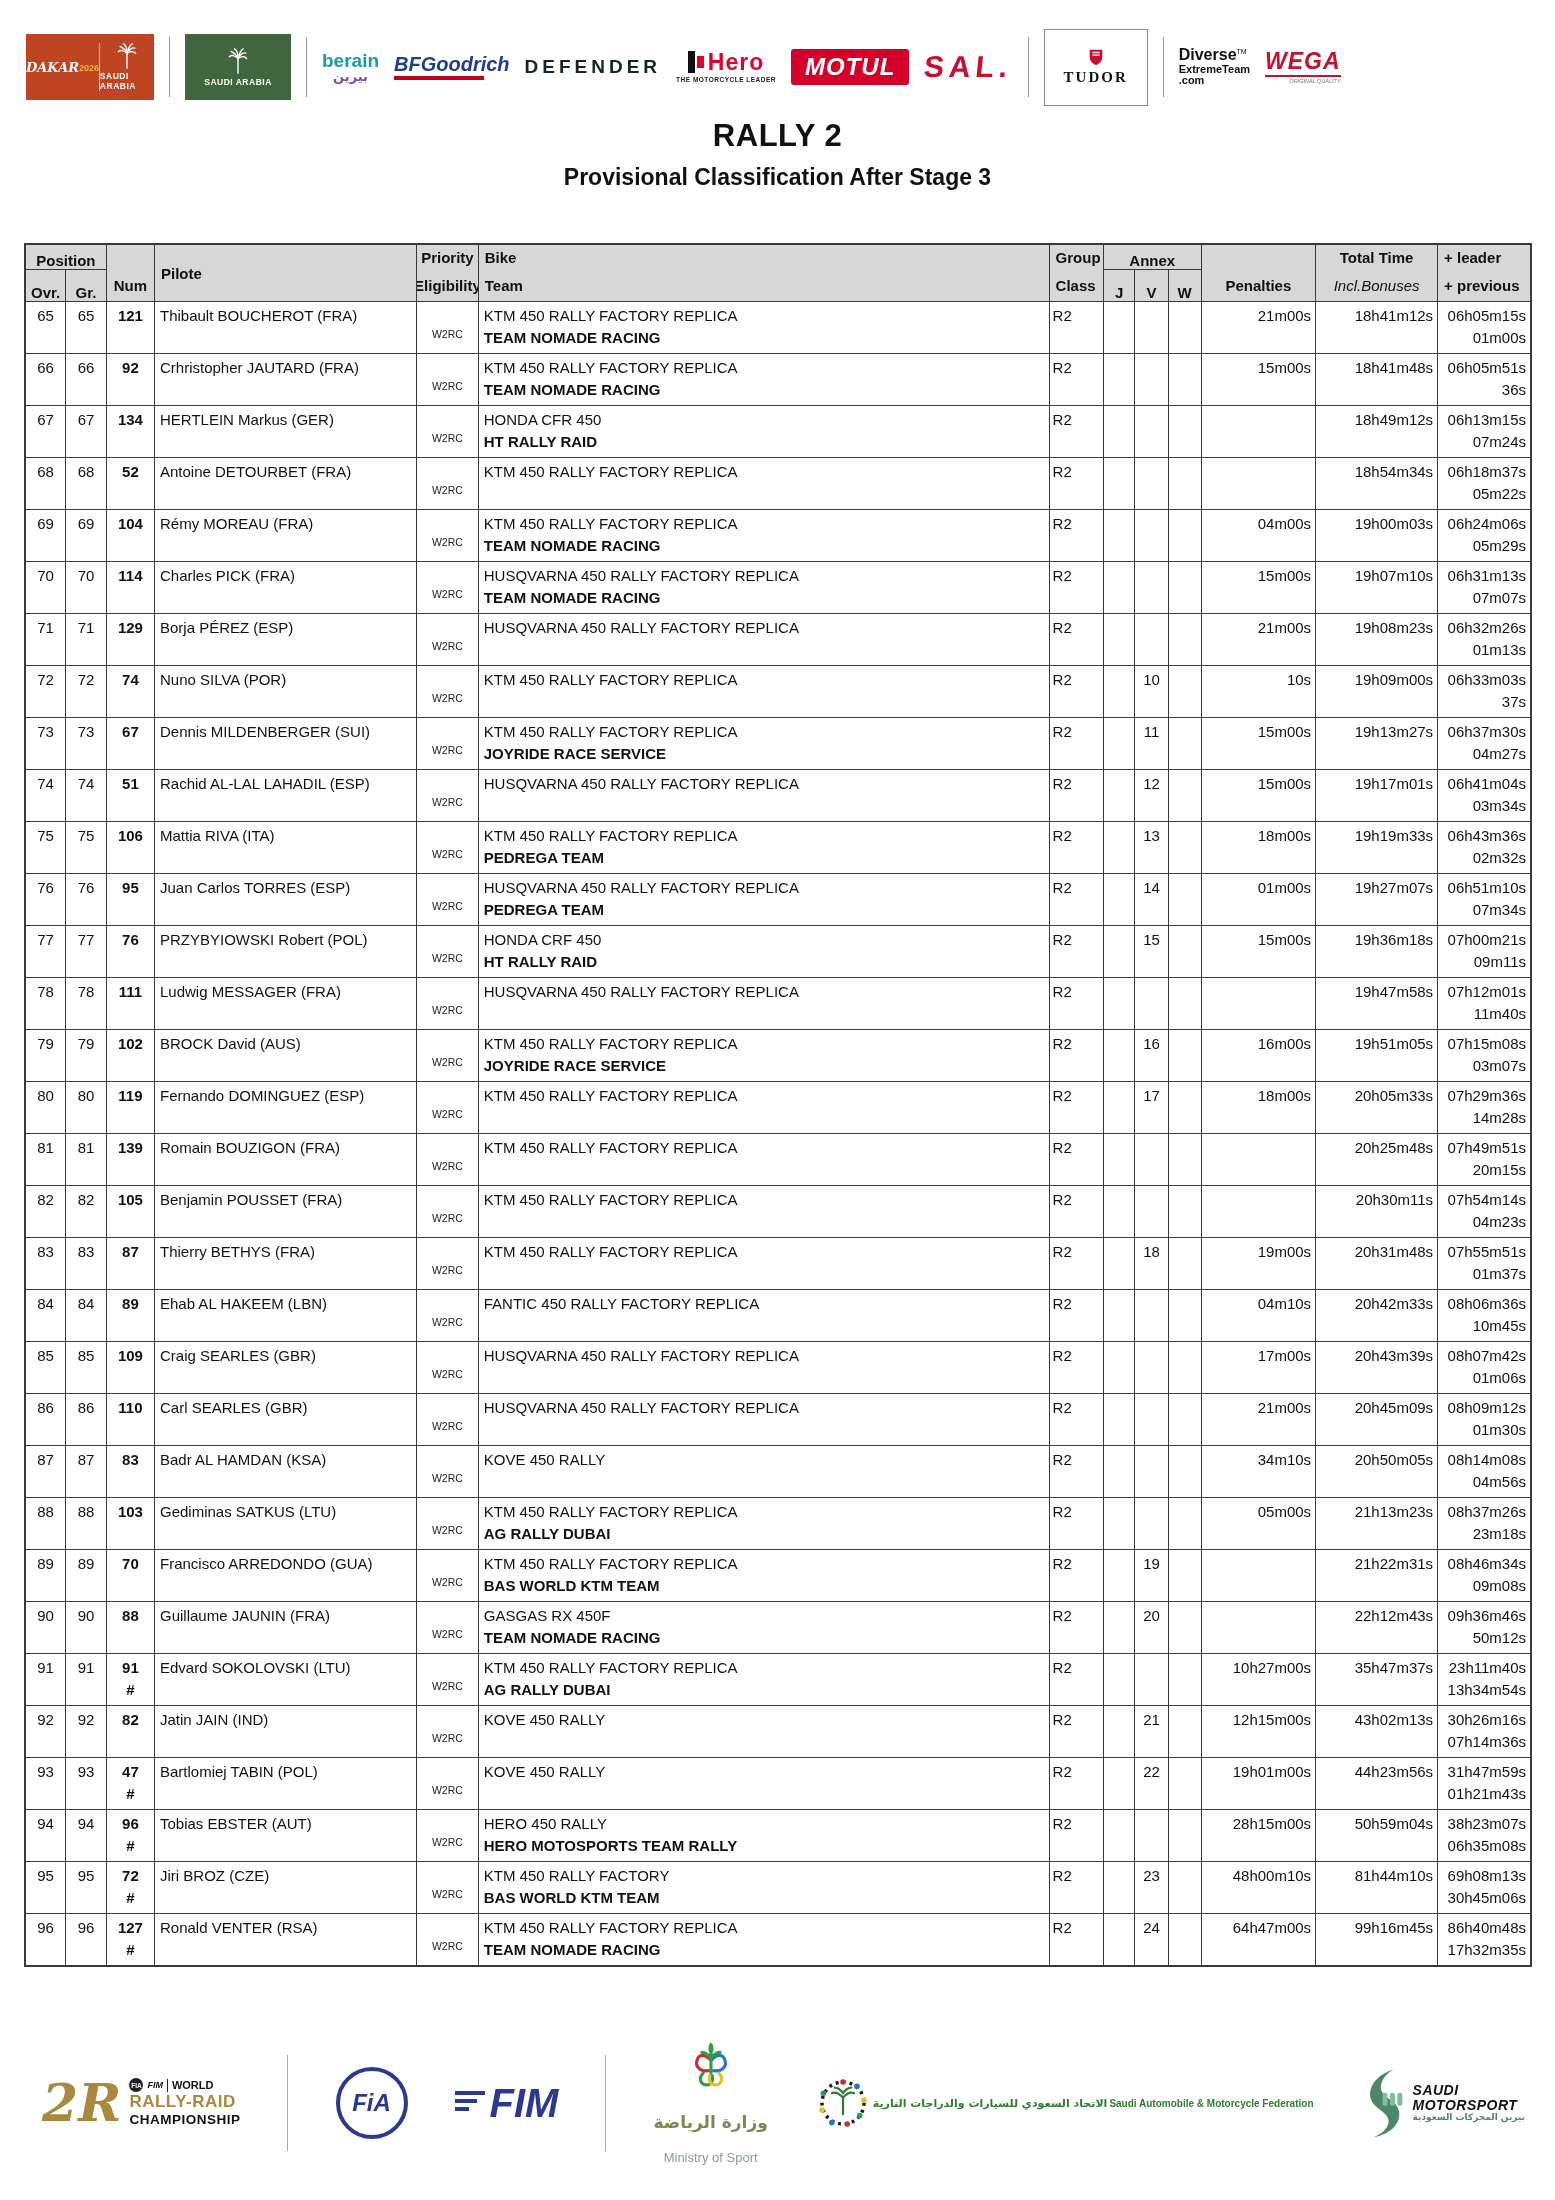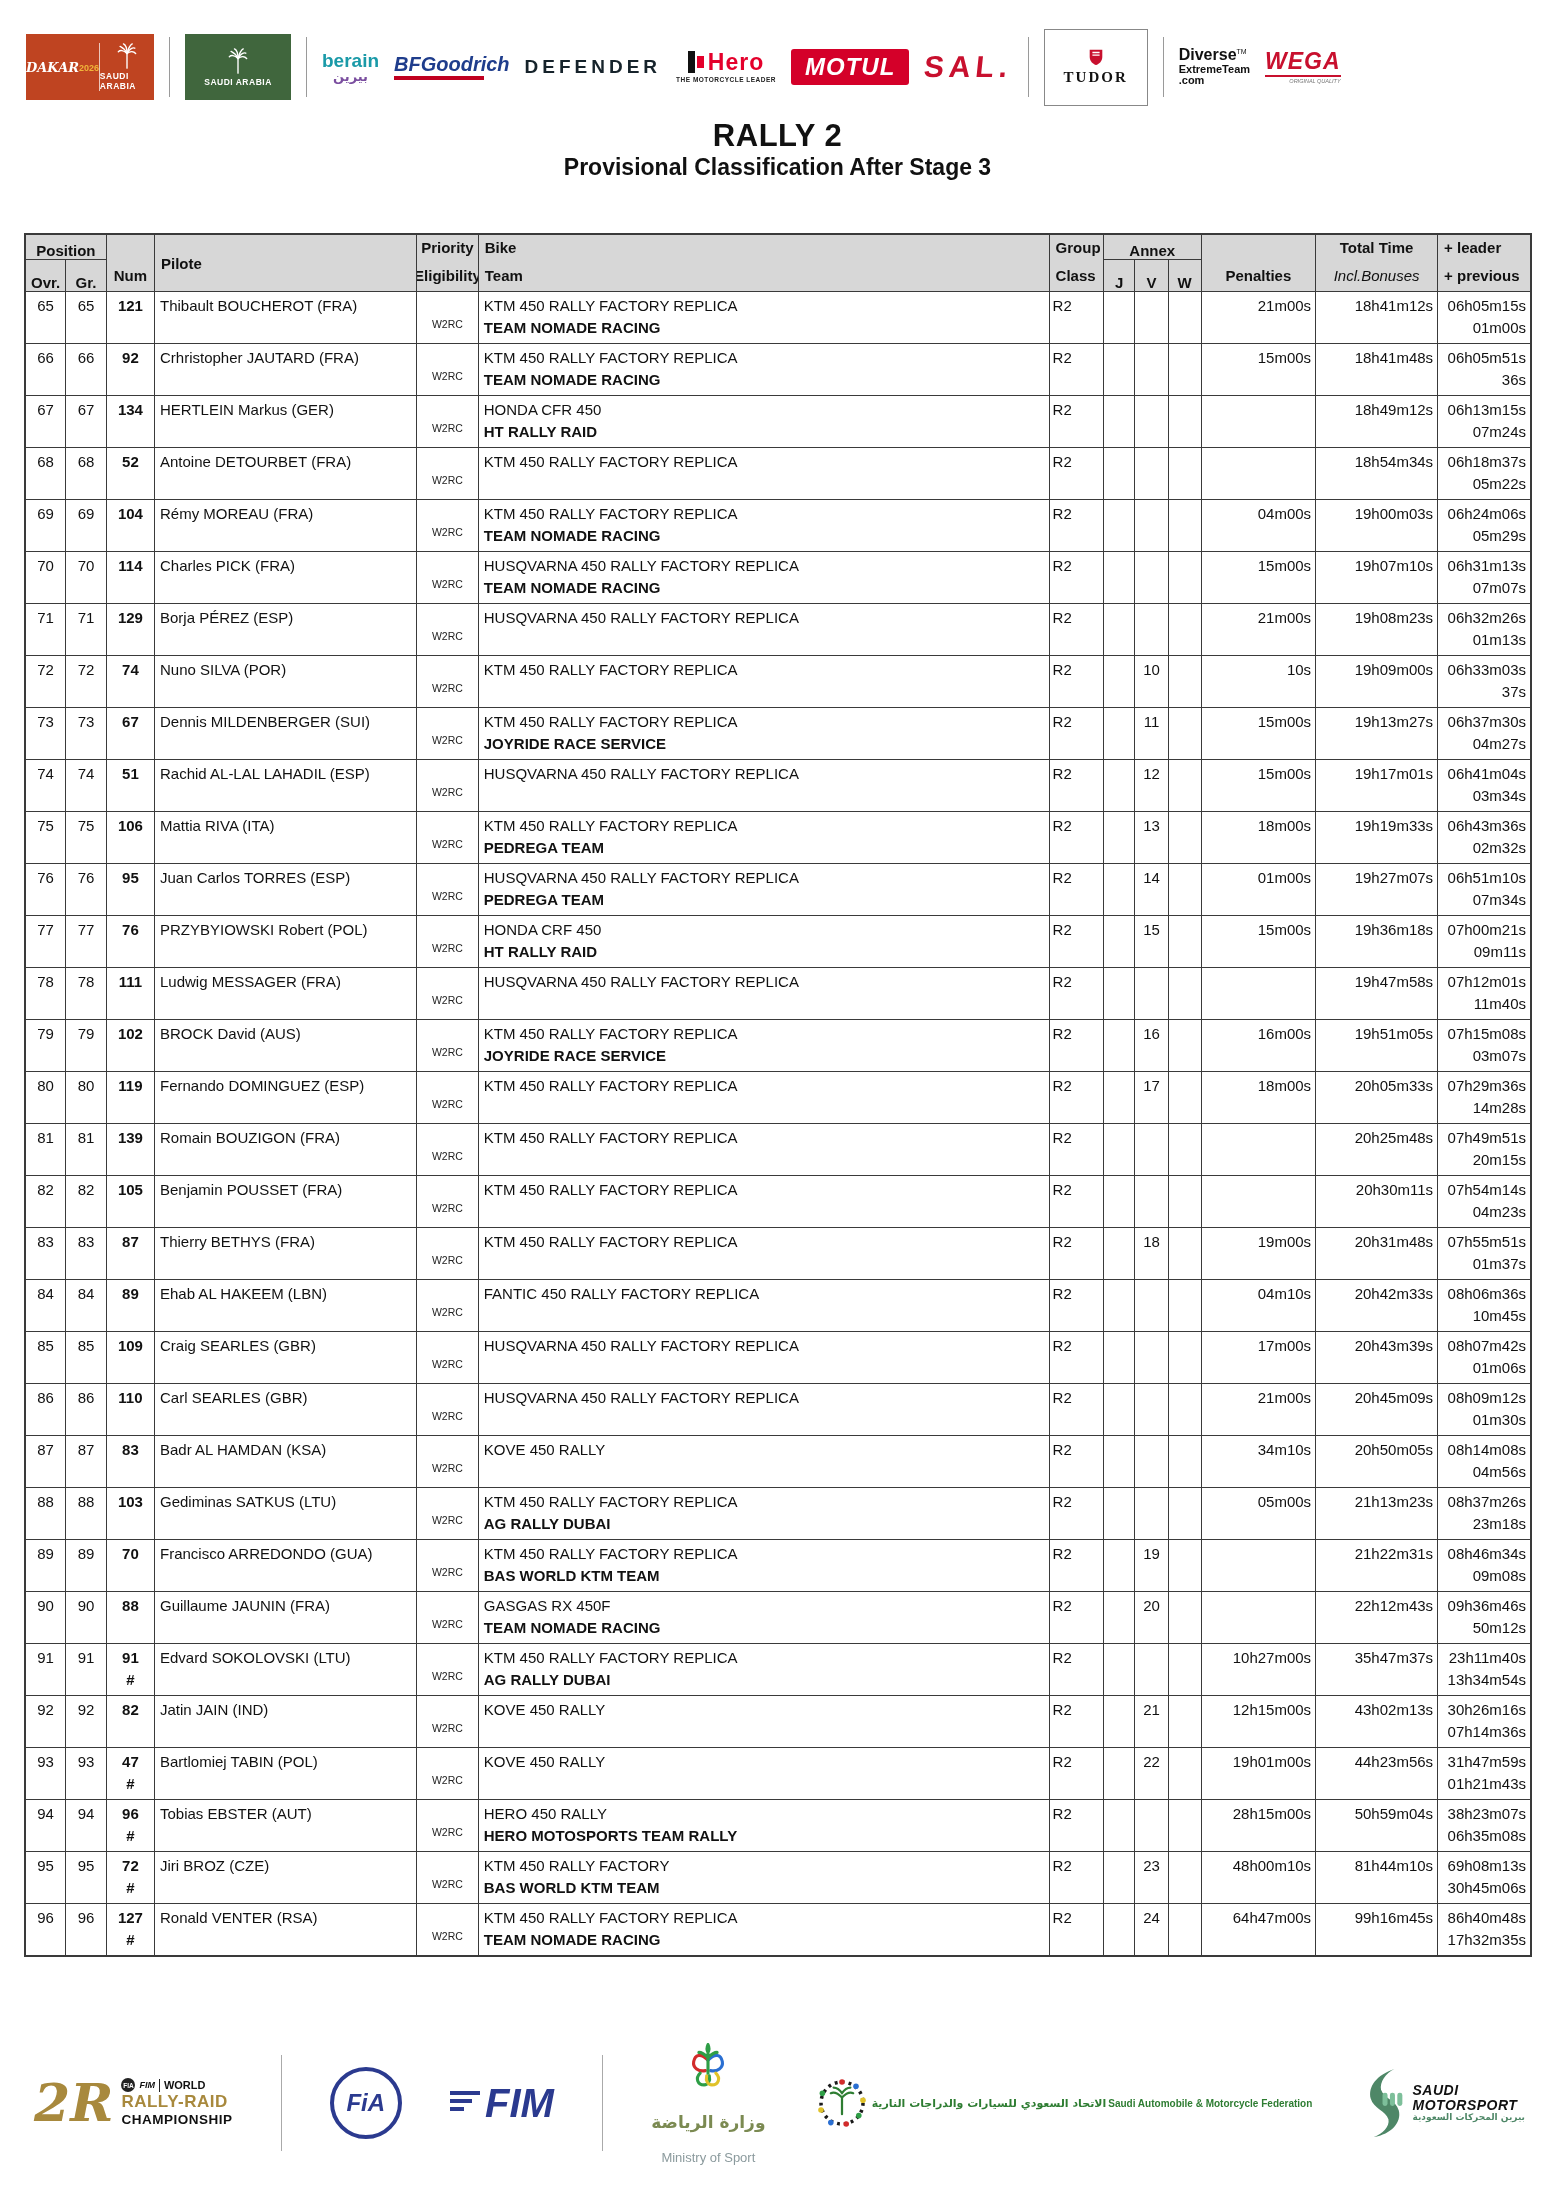--- a/index.html
+++ b/index.html
@@ -52,21 +52,21 @@
   .diverse{line-height:1.05;}
   .diverse-1{font-weight:900; font-size:16px;}
   .diverse-tm{font-size:7px; vertical-align:super;}
   .diverse-2,.diverse-3{font-size:11px; font-weight:600;}
   .wega{display:flex; flex-direction:column; align-items:flex-end; line-height:1;}
   .wega-word{color:var(--sal_red); font-style:italic; font-weight:900; font-size:23px; letter-spacing:1px;}
   .wega-bar{width:100%; height:2px; background:var(--sal_red); margin-top:2px;}
   .wega-tag{font-size:5.5px; color:#777; margin-top:2px; font-style:italic;}
   
   .page-title{text-align:center; font-weight:bold; font-size:31px; margin-top:14px; letter-spacing:.5px;}
-  .page-subtitle{text-align:center; font-weight:bold; font-size:23px; }
+  .page-subtitle{text-align:center; font-weight:bold; font-size:23px; margin-top:10px;}
   
   table.results{border-collapse:collapse; table-layout:fixed; width:1508px; margin:52px 0 0 24px;
     border:2px solid var(--border_dark); font-size:15px;}
   th,td{border:1px solid var(--border_dark); padding:0; overflow:hidden; vertical-align:top;}
   thead th{background:var(--header_gray); font-weight:bold; vertical-align:bottom;}
   thead .r1{height:25px;} thead .r2{height:32px;}
   .hl1{height:25px; display:flex; align-items:center;}
   .hl2{height:31px; display:flex; align-items:center;}
   .hcc{justify-content:center;}
   .hlft{justify-content:flex-start; padding-left:6px;}
@@ -81,21 +81,21 @@
   .l2{height:24px; line-height:22px;}
   .bold{font-weight:bold;}
   td.tc{text-align:center;}
   td.pilot .l1{padding-left:5px; text-align:left;}
   td.prio{text-align:center;}
   .w2rc{font-size:10.5px; color:#222; padding-top:26px;}
   td.bike .l1, td.bike .l2{padding-left:5px; text-align:left; white-space:nowrap;}
   td.grp .l1{padding-left:3px; text-align:left;}
   td.tr2 .l1, td.tr2 .l2{padding-right:4px; text-align:right; white-space:nowrap;}
   
-  .footer{position:absolute; left:4px; right:0; top:2028px; height:150px;
+  .footer{position:absolute; left:12px; right:0; top:2028px; height:150px;
     display:flex; align-items:center; justify-content:space-between; padding:0 30px;}
   .fsep{width:1px; height:96px; background:#aaa;}
   .wrr{display:flex; align-items:center; gap:8px;}
   .wrr-2r{font-family:"DejaVu Serif", serif; font-style:italic; font-weight:900; font-size:52px;
     color:var(--gold); line-height:1;}
   .wrr-txt{display:flex; flex-direction:column; line-height:1.15;}
   .wrr-row1{display:flex; align-items:center; gap:4px; font-size:11px; font-weight:900;}
   .wrr-fia{background:#222; color:#fff; border-radius:50%; width:14px; height:14px; font-size:6.5px;
     display:flex; align-items:center; justify-content:center;}
   .wrr-fim{font-style:italic; font-size:9px;}

